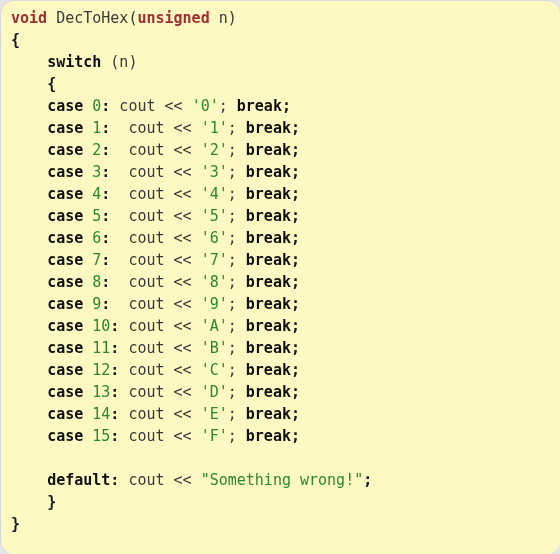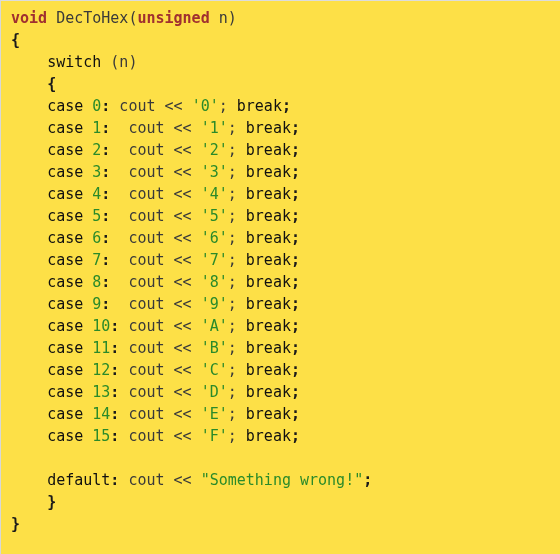--- a/index.html
+++ b/index.html
@@ -4,25 +4,26 @@
 <style>
   html, body {
     margin: 0;
     padding: 0;
     background: #e6e6e6;
   }
   #screenshot {
     position: relative;
     width: 560px;
     height: 554px;
-    background: #fde047;
+    background: #fef9c3;
     overflow: hidden;
     box-sizing: border-box;
     border-left: 1px solid #d8d8d8;
     border-top: 1px solid #dcdcdc;
+    border-radius: 14px;
   }
   .code-block {
     position: absolute;
     left: 0;
     top: 0;
     padding: 6px 0 0 10px;
     font-family: "DejaVu Sans Mono", "Liberation Mono", monospace;
     font-size: 15px;
     line-height: 22px;
     white-space: pre;
@@ -30,21 +31,21 @@
     letter-spacing: 0px;
   }
   .line {
     height: 22px;
     white-space: pre;
   }
   .line.blank { height: 22px; }
 
   
   .tok-type      { color: #a03030; font-weight: bold; }
-  .tok-keyword   { color: #101010; font-weight: normal; }
+  .tok-keyword   { color: #101010; font-weight: bold; }
   .tok-plain     { color: #3a3a3a; font-weight: normal; }
   .tok-literal   { color: #2a8a2a; font-weight: normal; }
   .tok-punct     { color: #1a1a1a; font-weight: bold; }
   .tok-ident     { color: #3a3a3a; font-weight: normal; }
 </style>
 </head>
 <body>
 
 <div id="screenshot">
   <div class="code-block"><div class="line"><span class="tok-type">void</span><span class="tok-plain"> </span><span class="tok-ident">DecToHex</span><span class="tok-plain">(</span><span class="tok-type">unsigned</span><span class="tok-plain"> n)</span></div><div class="line"><span class="tok-punct">{</span></div><div class="line"><span class="tok-plain">    </span><span class="tok-keyword">switch</span><span class="tok-plain"> (n)</span></div><div class="line"><span class="tok-plain">    </span><span class="tok-punct">{</span></div><div class="line"><span class="tok-plain">    </span><span class="tok-keyword">case</span><span class="tok-plain"> </span><span class="tok-literal">0</span><span class="tok-punct">:</span><span class="tok-plain"> cout &lt;&lt; </span><span class="tok-literal">'0'</span><span class="tok-plain">; </span><span class="tok-keyword">break</span><span class="tok-punct">;</span></div><div class="line"><span class="tok-plain">    </span><span class="tok-keyword">case</span><span class="tok-plain"> </span><span class="tok-literal">1</span><span class="tok-punct">:</span><span class="tok-plain">  cout &lt;&lt; </span><span class="tok-literal">'1'</span><span class="tok-plain">; </span><span class="tok-keyword">break</span><span class="tok-punct">;</span></div><div class="line"><span class="tok-plain">    </span><span class="tok-keyword">case</span><span class="tok-plain"> </span><span class="tok-literal">2</span><span class="tok-punct">:</span><span class="tok-plain">  cout &lt;&lt; </span><span class="tok-literal">'2'</span><span class="tok-plain">; </span><span class="tok-keyword">break</span><span class="tok-punct">;</span></div><div class="line"><span class="tok-plain">    </span><span class="tok-keyword">case</span><span class="tok-plain"> </span><span class="tok-literal">3</span><span class="tok-punct">:</span><span class="tok-plain">  cout &lt;&lt; </span><span class="tok-literal">'3'</span><span class="tok-plain">; </span><span class="tok-keyword">break</span><span class="tok-punct">;</span></div><div class="line"><span class="tok-plain">    </span><span class="tok-keyword">case</span><span class="tok-plain"> </span><span class="tok-literal">4</span><span class="tok-punct">:</span><span class="tok-plain">  cout &lt;&lt; </span><span class="tok-literal">'4'</span><span class="tok-plain">; </span><span class="tok-keyword">break</span><span class="tok-punct">;</span></div><div class="line"><span class="tok-plain">    </span><span class="tok-keyword">case</span><span class="tok-plain"> </span><span class="tok-literal">5</span><span class="tok-punct">:</span><span class="tok-plain">  cout &lt;&lt; </span><span class="tok-literal">'5'</span><span class="tok-plain">; </span><span class="tok-keyword">break</span><span class="tok-punct">;</span></div><div class="line"><span class="tok-plain">    </span><span class="tok-keyword">case</span><span class="tok-plain"> </span><span class="tok-literal">6</span><span class="tok-punct">:</span><span class="tok-plain">  cout &lt;&lt; </span><span class="tok-literal">'6'</span><span class="tok-plain">; </span><span class="tok-keyword">break</span><span class="tok-punct">;</span></div><div class="line"><span class="tok-plain">    </span><span class="tok-keyword">case</span><span class="tok-plain"> </span><span class="tok-literal">7</span><span class="tok-punct">:</span><span class="tok-plain">  cout &lt;&lt; </span><span class="tok-literal">'7'</span><span class="tok-plain">; </span><span class="tok-keyword">break</span><span class="tok-punct">;</span></div><div class="line"><span class="tok-plain">    </span><span class="tok-keyword">case</span><span class="tok-plain"> </span><span class="tok-literal">8</span><span class="tok-punct">:</span><span class="tok-plain">  cout &lt;&lt; </span><span class="tok-literal">'8'</span><span class="tok-plain">; </span><span class="tok-keyword">break</span><span class="tok-punct">;</span></div><div class="line"><span class="tok-plain">    </span><span class="tok-keyword">case</span><span class="tok-plain"> </span><span class="tok-literal">9</span><span class="tok-punct">:</span><span class="tok-plain">  cout &lt;&lt; </span><span class="tok-literal">'9'</span><span class="tok-plain">; </span><span class="tok-keyword">break</span><span class="tok-punct">;</span></div><div class="line"><span class="tok-plain">    </span><span class="tok-keyword">case</span><span class="tok-plain"> </span><span class="tok-literal">10</span><span class="tok-punct">:</span><span class="tok-plain"> cout &lt;&lt; </span><span class="tok-literal">'A'</span><span class="tok-plain">; </span><span class="tok-keyword">break</span><span class="tok-punct">;</span></div><div class="line"><span class="tok-plain">    </span><span class="tok-keyword">case</span><span class="tok-plain"> </span><span class="tok-literal">11</span><span class="tok-punct">:</span><span class="tok-plain"> cout &lt;&lt; </span><span class="tok-literal">'B'</span><span class="tok-plain">; </span><span class="tok-keyword">break</span><span class="tok-punct">;</span></div><div class="line"><span class="tok-plain">    </span><span class="tok-keyword">case</span><span class="tok-plain"> </span><span class="tok-literal">12</span><span class="tok-punct">:</span><span class="tok-plain"> cout &lt;&lt; </span><span class="tok-literal">'C'</span><span class="tok-plain">; </span><span class="tok-keyword">break</span><span class="tok-punct">;</span></div><div class="line"><span class="tok-plain">    </span><span class="tok-keyword">case</span><span class="tok-plain"> </span><span class="tok-literal">13</span><span class="tok-punct">:</span><span class="tok-plain"> cout &lt;&lt; </span><span class="tok-literal">'D'</span><span class="tok-plain">; </span><span class="tok-keyword">break</span><span class="tok-punct">;</span></div><div class="line"><span class="tok-plain">    </span><span class="tok-keyword">case</span><span class="tok-plain"> </span><span class="tok-literal">14</span><span class="tok-punct">:</span><span class="tok-plain"> cout &lt;&lt; </span><span class="tok-literal">'E'</span><span class="tok-plain">; </span><span class="tok-keyword">break</span><span class="tok-punct">;</span></div><div class="line"><span class="tok-plain">    </span><span class="tok-keyword">case</span><span class="tok-plain"> </span><span class="tok-literal">15</span><span class="tok-punct">:</span><span class="tok-plain"> cout &lt;&lt; </span><span class="tok-literal">'F'</span><span class="tok-plain">; </span><span class="tok-keyword">break</span><span class="tok-punct">;</span></div><div class="line blank">&nbsp;</div><div class="line"><span class="tok-plain">    </span><span class="tok-keyword">default</span><span class="tok-punct">:</span><span class="tok-plain"> cout &lt;&lt; </span><span class="tok-literal">"Something wrong!"</span><span class="tok-punct">;</span></div><div class="line"><span class="tok-plain">    </span><span class="tok-punct">}</span></div><div class="line"><span class="tok-punct">}</span></div></div>

